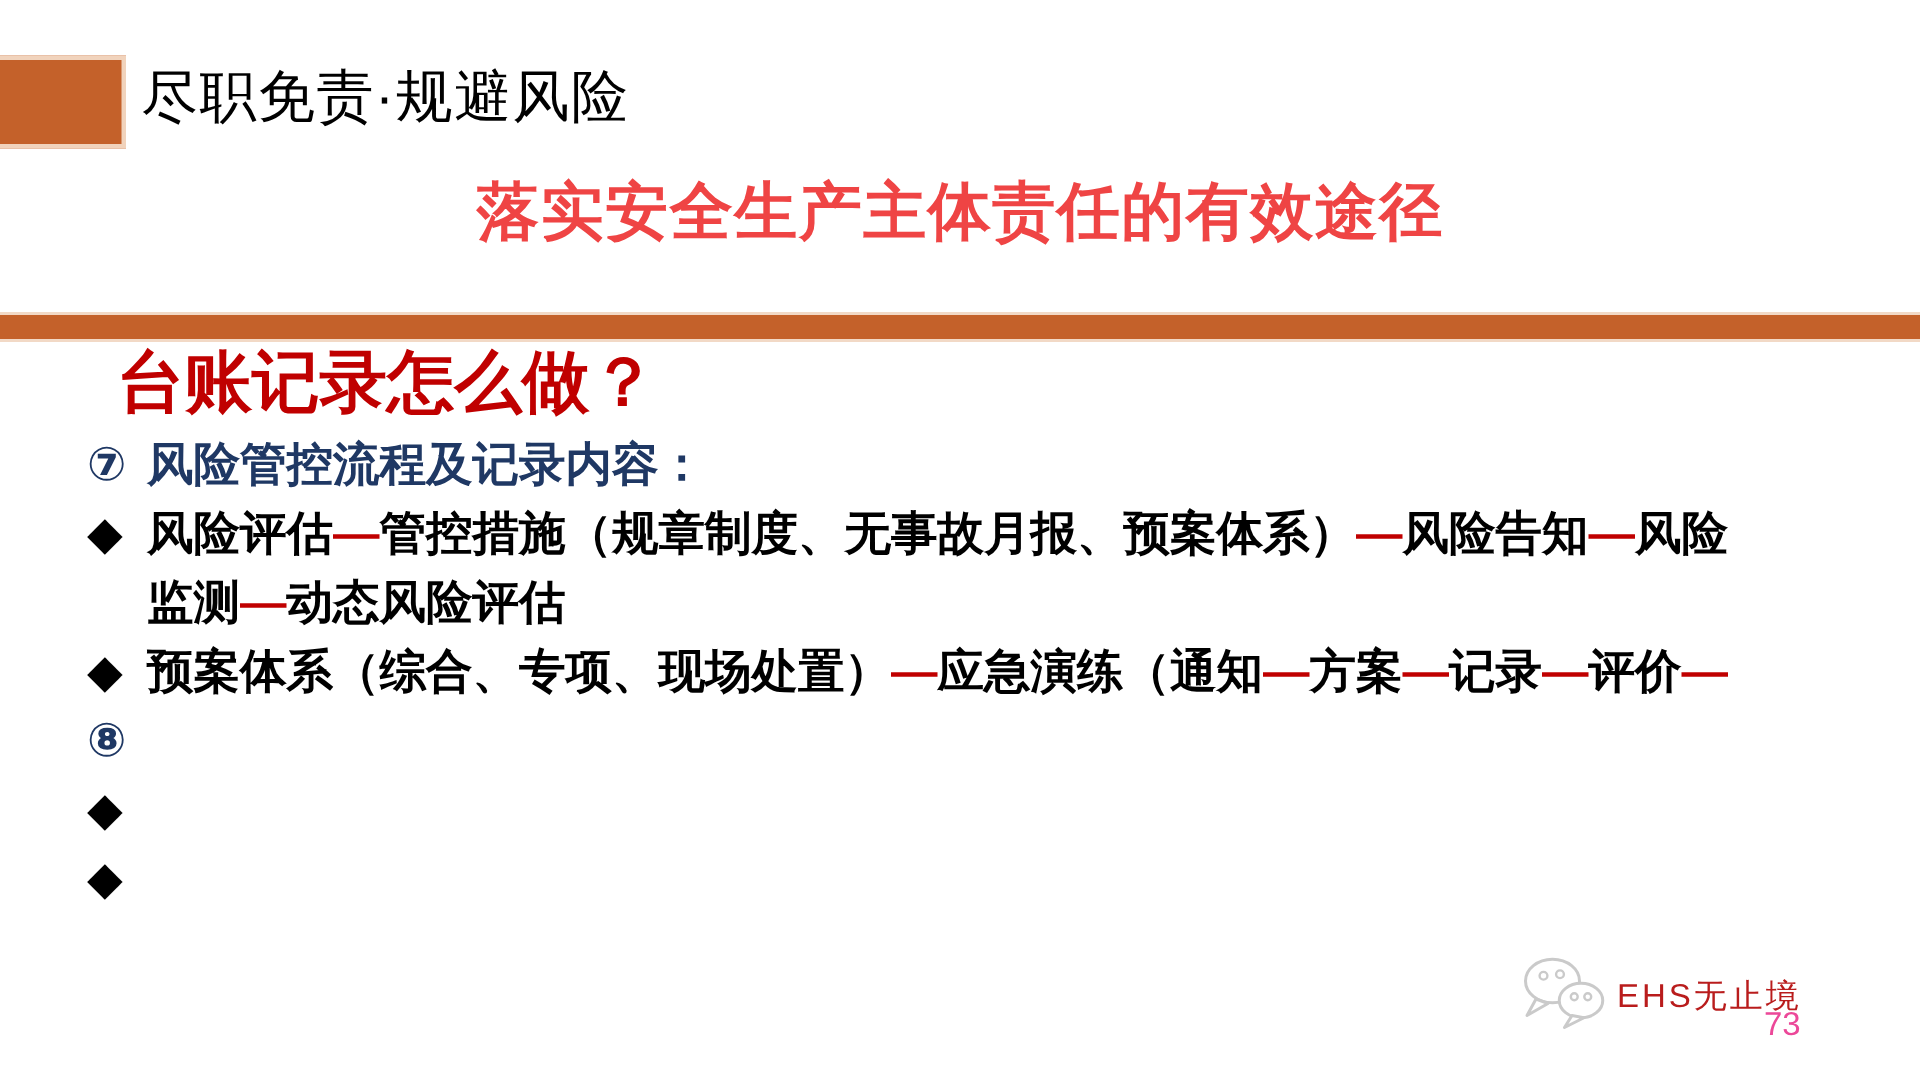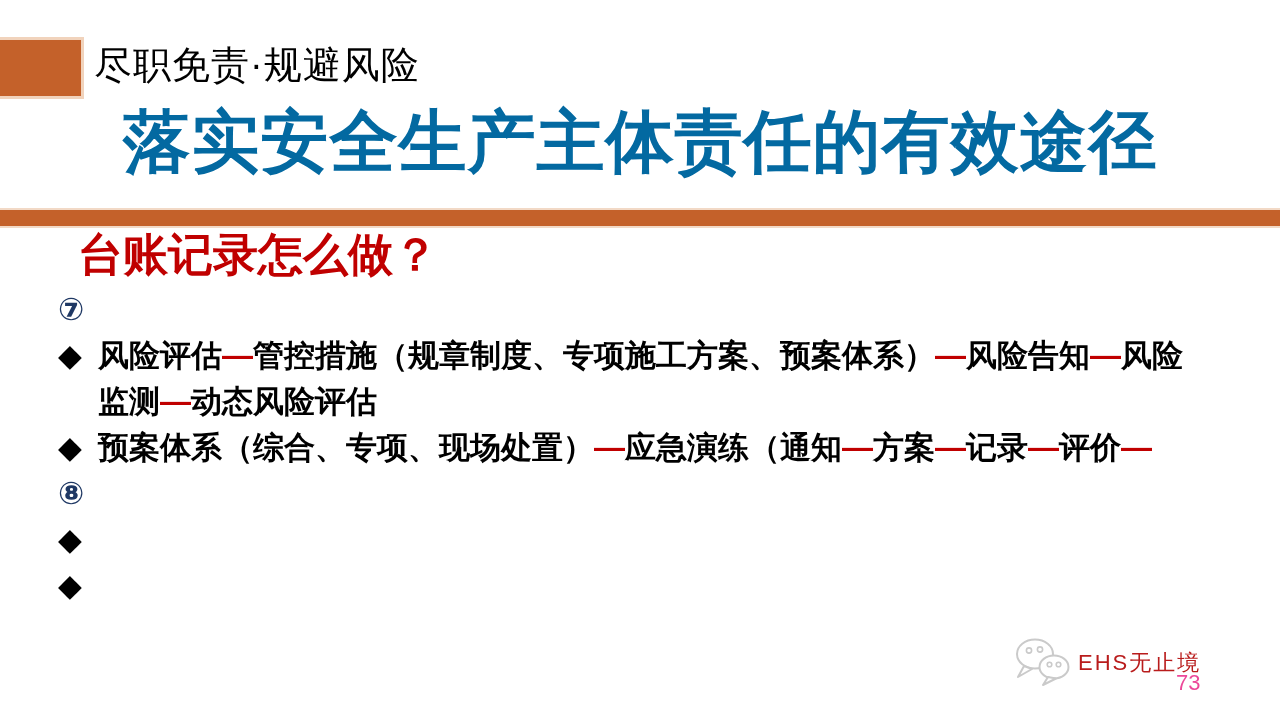--- a/index.html
+++ b/index.html
@@ -11,21 +11,21 @@
     position:absolute;left:-3px;top:37px;width:81px;height:56px;
     background:#C4612A;border:3px solid #F1D3BC;
   }
   .eyebrow{
     position:absolute;left:94px;top:40px;width:900px;
     font-size:38px;line-height:50px;font-weight:400;color:#000000;
     letter-spacing:1px;white-space:nowrap;
   }
   .main-title{
     position:absolute;left:0;top:103px;width:1280px;text-align:center;
-    font-size:68px;line-height:76px;font-weight:bold;color:#0369a1;
+    font-size:42px;line-height:76px;font-weight:bold;color:#ef4444;
     letter-spacing:1px;white-space:nowrap;
   }
   .divider-bar{
     position:absolute;left:-2px;top:208px;width:1284px;height:16px;
     background:#C4612A;border-top:2px solid #F2D9C6;border-bottom:2px solid #F2D9C6;
   }
   .heading-red{
     position:absolute;left:60px;top:227px;
     font-size:45px;line-height:56px;font-weight:bold;color:#C00000;
     white-space:nowrap;
@@ -66,24 +66,25 @@
 
   <div class="main-title">落实安全生产主体责任的有效途径</div>
 
   <div class="divider-bar"></div>
 
   <div class="heading-red">台账记录怎么做？</div>
 
   <div class="content">
     <div class="line" data-color="blue">
       <span class="bullet">⑦</span>
+      <span class="text"><span class="seg">风险管控流程及记录内容：</span></span>
     </div>
     <div class="line" data-color="black">
       <span class="bullet">◆</span>
-      <span class="text"><span class="seg">风险评估</span><span class="seg red">—</span><span class="seg">管控措施（规章制度、专项施工方案、预案体系）</span><span class="seg red">—</span><span class="seg">风险告知</span><span class="seg red">—</span><span class="seg">风险</span></span>
+      <span class="text"><span class="seg">风险评估</span><span class="seg red">—</span><span class="seg">管控措施（规章制度、无事故月报、预案体系）</span><span class="seg red">—</span><span class="seg">风险告知</span><span class="seg red">—</span><span class="seg">风险</span></span>
     </div>
     <div class="line" data-color="black">
       <span class="bullet"></span>
       <span class="text"><span class="seg">监测</span><span class="seg red">—</span><span class="seg">动态风险评估</span></span>
     </div>
     <div class="line" data-color="black">
       <span class="bullet">◆</span>
       <span class="text"><span class="seg">预案体系（综合、专项、现场处置）</span><span class="seg red">—</span><span class="seg">应急演练（通知</span><span class="seg red">—</span><span class="seg">方案</span><span class="seg red">—</span><span class="seg">记录</span><span class="seg red">—</span><span class="seg">评价</span><span class="seg red">—</span></span>
     </div>
     <div class="line" data-color="black">

